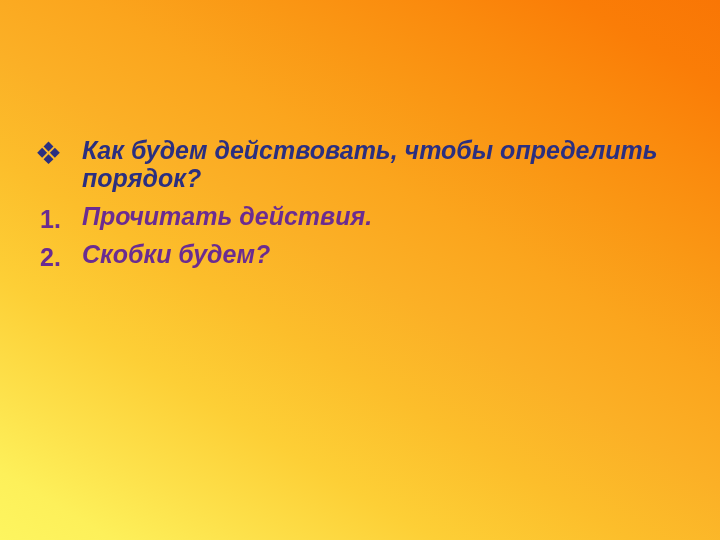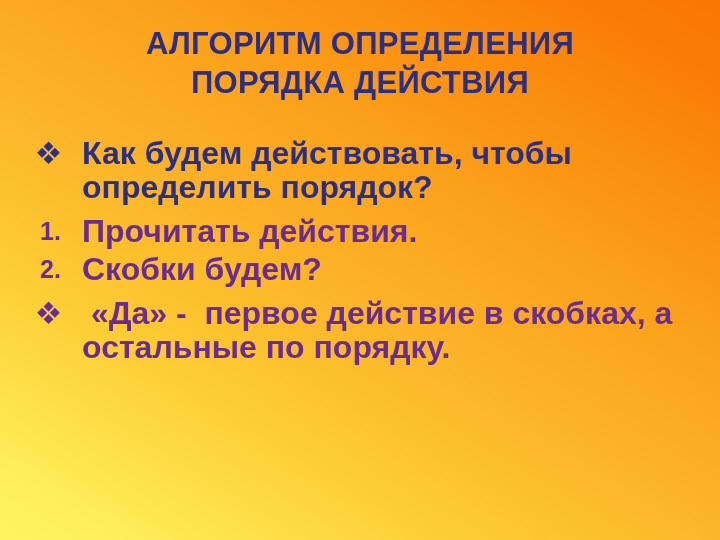--- a/index.html
+++ b/index.html
@@ -79,24 +79,25 @@
     padding-top: 2px;
   }
   .marker.num {
     padding-top: 0;
     display: block;
     text-align: left;
   }
 
   .text {
     flex: 1 1 auto;
-    font-size: 32px;
-    line-height: 34px;
+    font-size: 25px;
+    line-height: 28px;
     font-weight: bold;
     white-space: pre-wrap;
+    font-style: italic;
   }
 
   .blue  { color: #2b2f80; }
   .purple{ color: #6b2c91; }
 
   
   .diamond {
     display: inline-block;
     width: 17px;
     height: 17px;
@@ -123,24 +124,20 @@
   #item-1 { margin-top: 10px; }
   #item-2 { margin-top: 4px; }
   #item-3 { margin-top: 10px; }
   #item-4 { margin-top: 10px; }
 </style>
 </head>
 <body>
 
 <div id="slide">
 
-  <div id="title-block">
-    <div class="title-line">АЛГОРИТМ ОПРЕДЕЛЕНИЯ</div>
-    <div class="title-line">ПОРЯДКА ДЕЙСТВИЯ</div>
-  </div>
 
   <div id="body-list">
 
     <div class="item" id="item-0">
       <span class="marker">
         <span class="diamond blue-d">
             <i></i>
             <i></i>
             <i></i>
             <i></i>
@@ -153,26 +150,15 @@
       <span class="marker num purple">1.</span>
       <span class="text purple">Прочитать действия.</span>
     </div>
 
     <div class="item" id="item-2">
       <span class="marker num purple">2.</span>
       <span class="text purple">Скобки будем?</span>
     </div>
 
 
-    <div class="item" id="item-4">
-      <span class="marker">
-        <span class="diamond purple-d">
-            <i></i>
-            <i></i>
-            <i></i>
-            <i></i>
-          </span>
-      </span>
-      <span class="text purple"> «Да» -  первое действие в скобках, а остальные по порядку.</span>
-    </div>
 
   </div>
 </div>
 
 </body></html>

